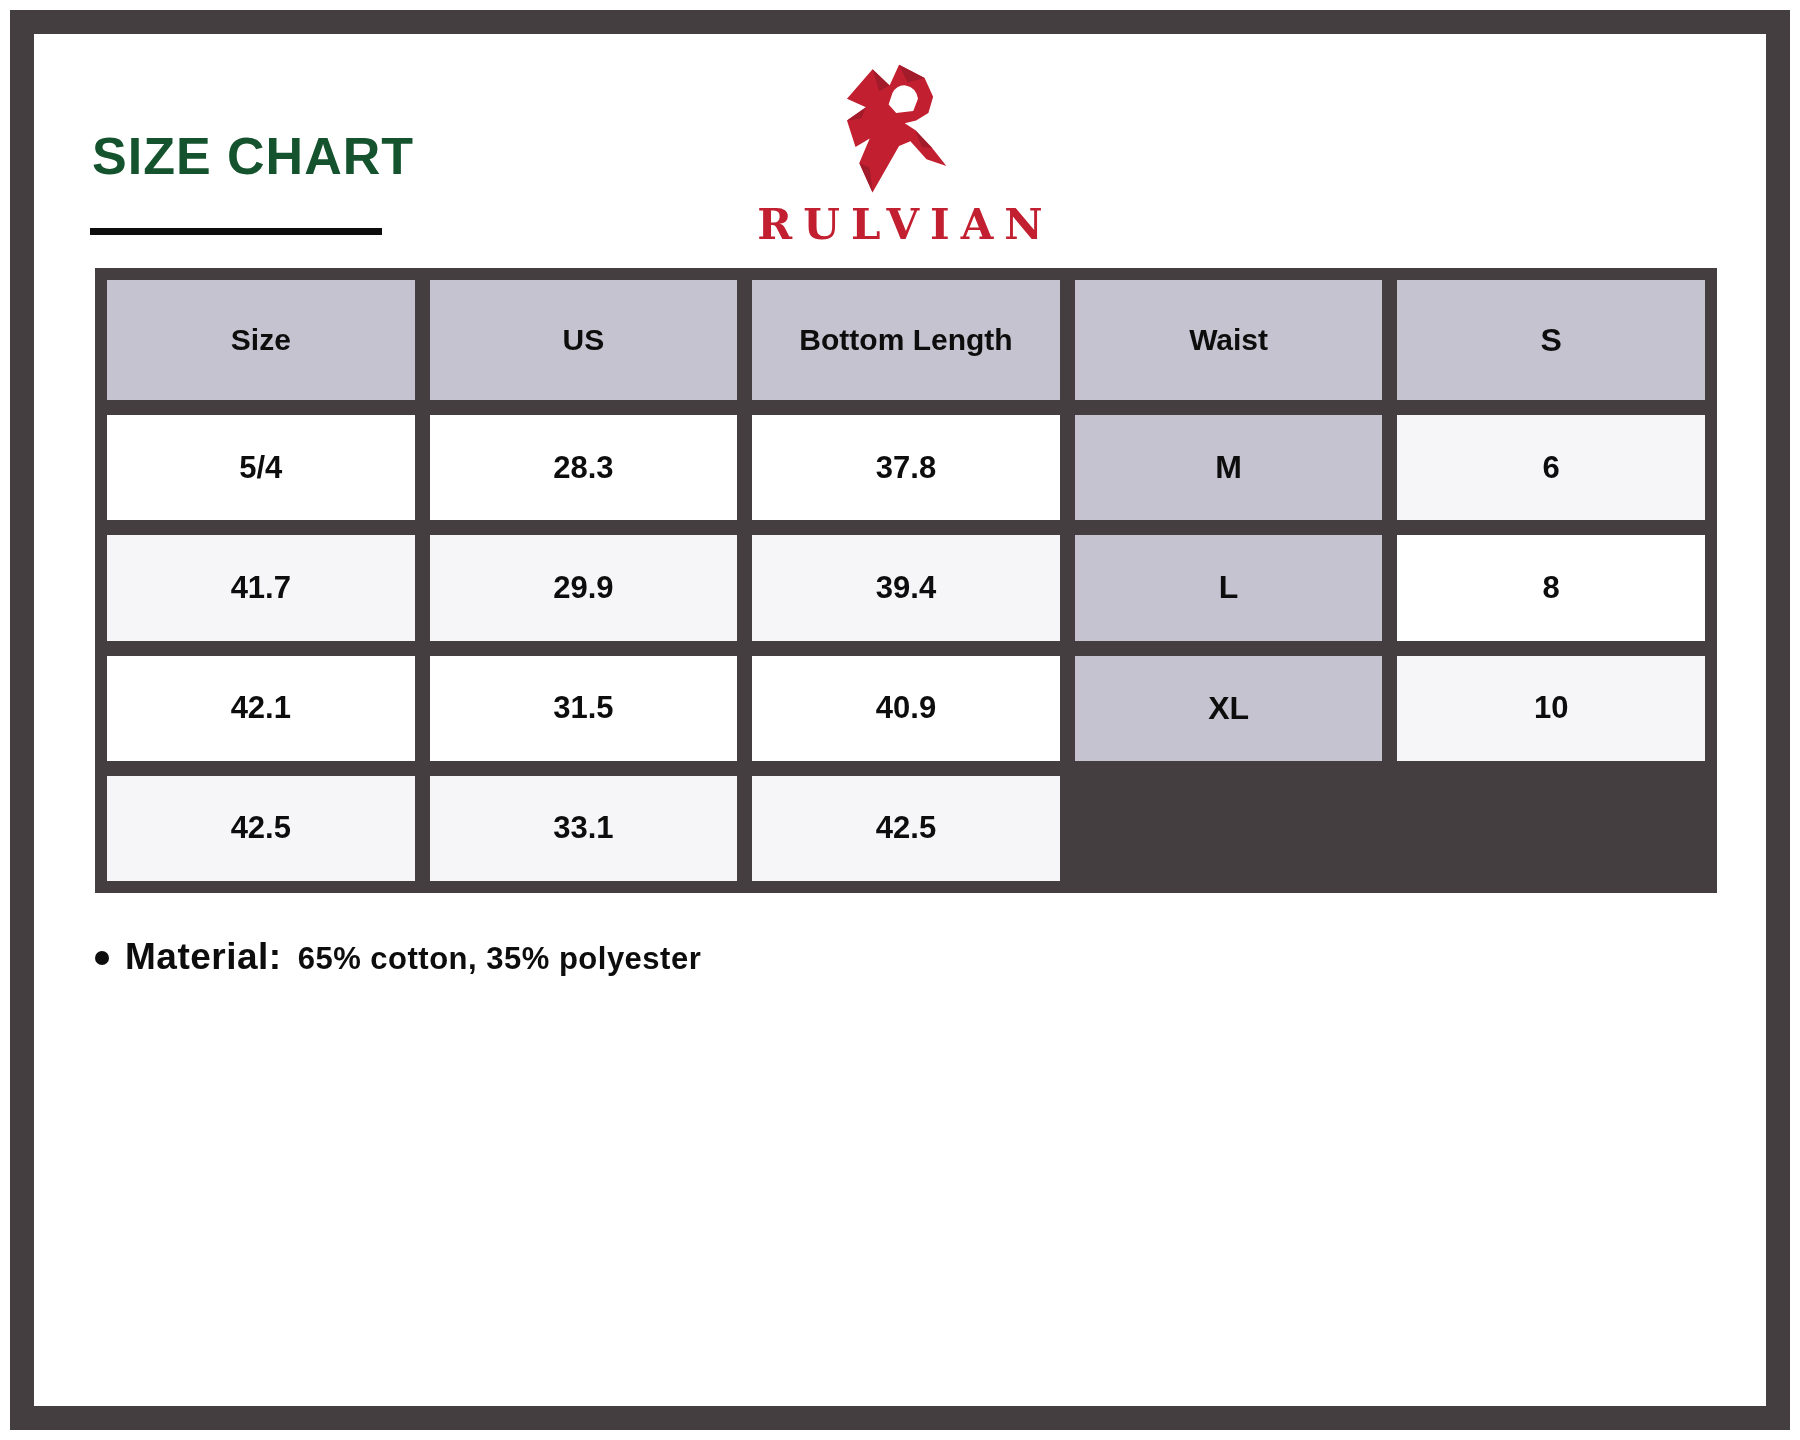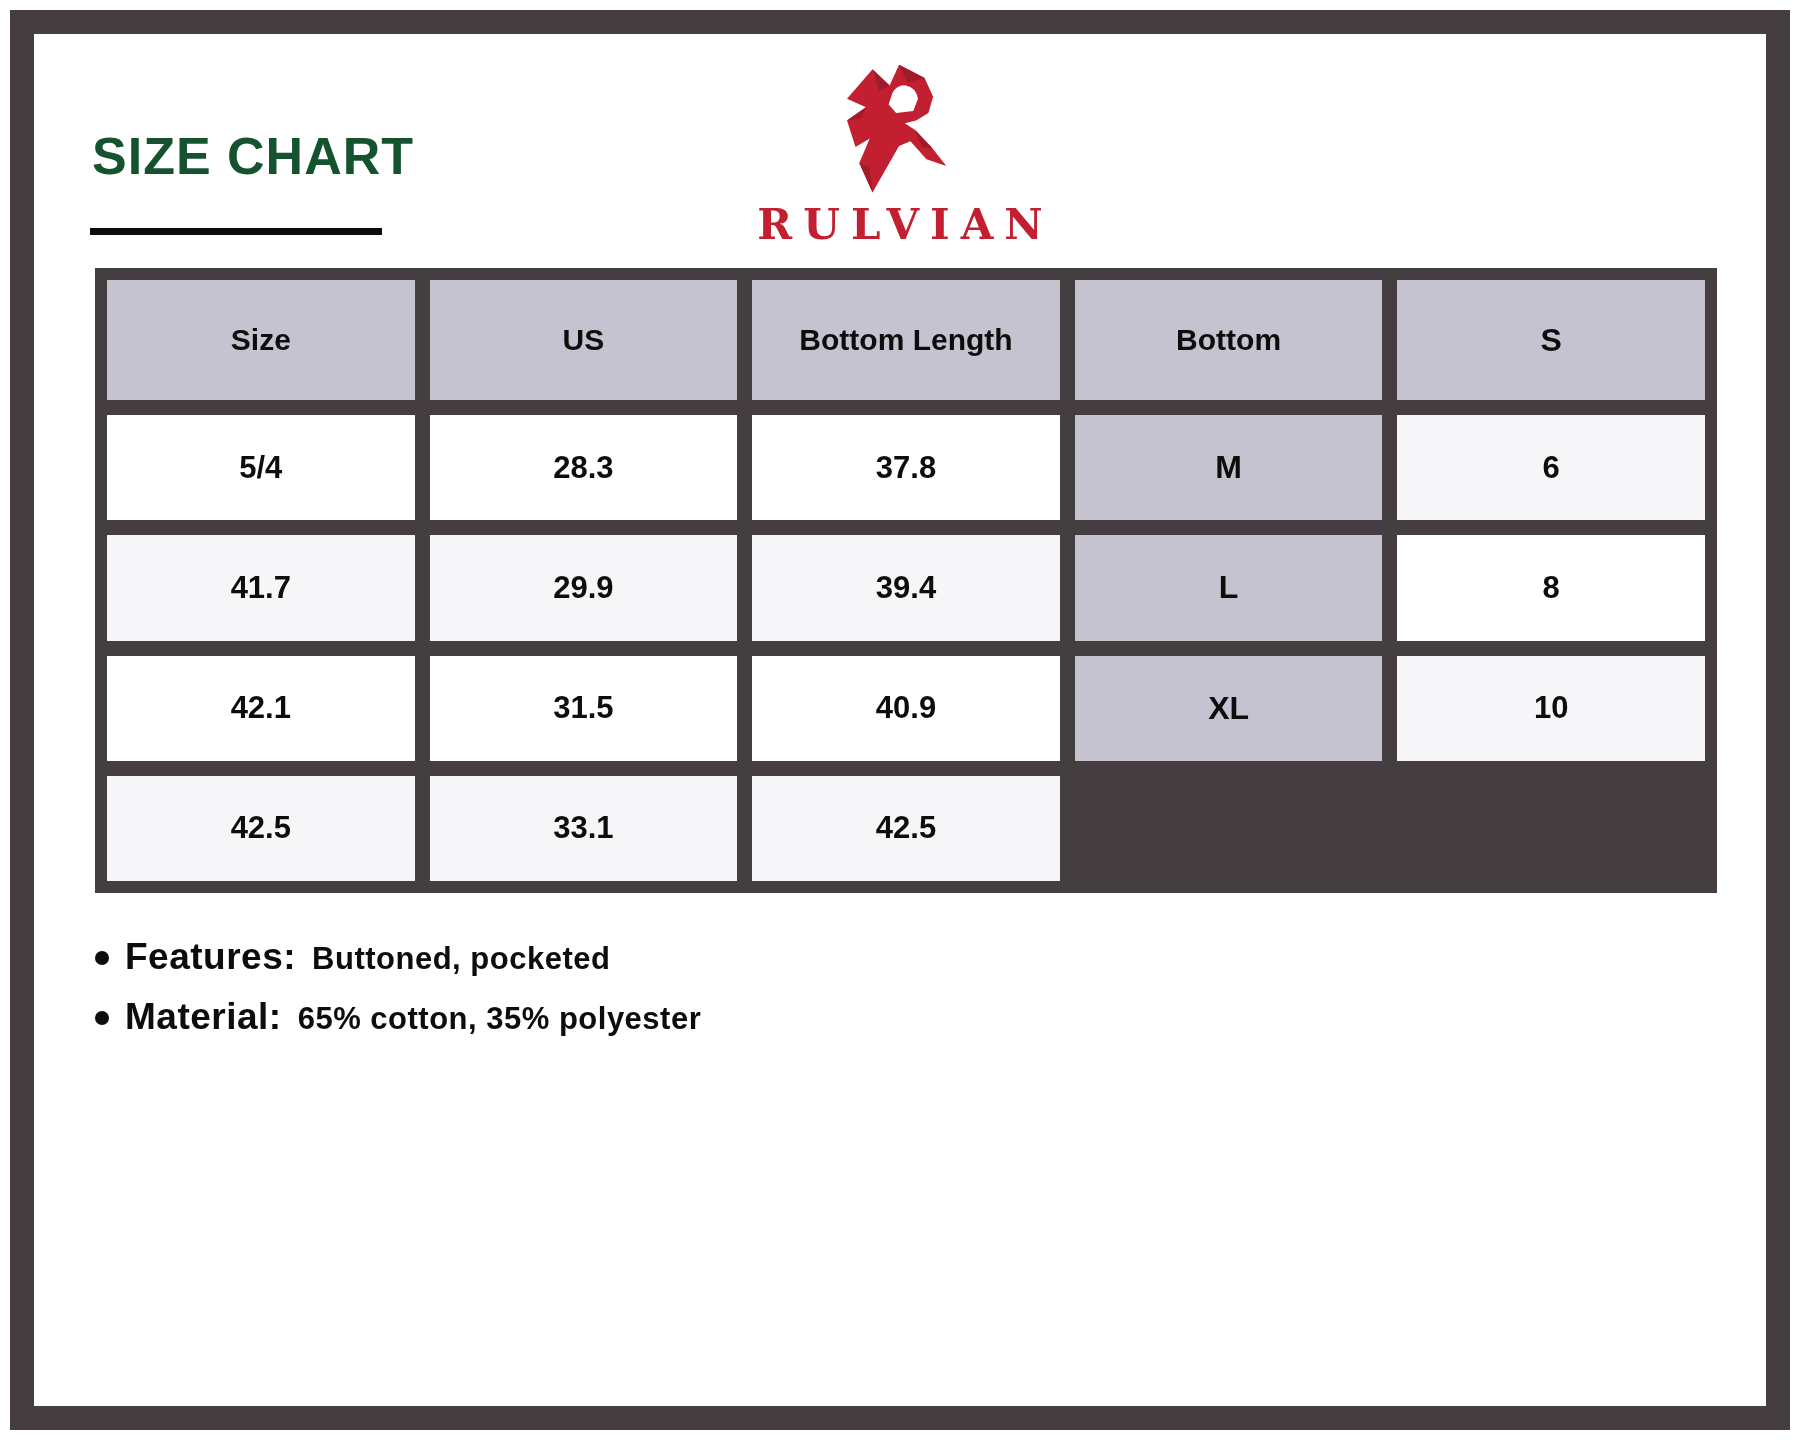--- a/index.html
+++ b/index.html
@@ -84,21 +84,21 @@
     <path fill="#a11b2a" d="M9,66 L29,52 L24,64 Z"></path>
   </svg>
   <div class="brand-name">RULVIAN</div>
 </div>
 
 <div class="size-table">
 
   <div class="cell head">Size</div>
   <div class="cell head">US</div>
   <div class="cell head">Bottom Length</div>
-  <div class="cell head">Bottom</div>
+  <div class="cell head">Waist</div>
 
   <div class="cell size-col">S</div>
   <div class="cell">5/4</div>
   <div class="cell">28.3</div>
   <div class="cell">37.8</div>
 
   <div class="cell size-col">M</div>
   <div class="cell alt">6</div>
   <div class="cell alt">41.7</div>
   <div class="cell alt">29.9</div>
@@ -113,21 +113,16 @@
   <div class="cell size-col">XL</div>
   <div class="cell alt">10</div>
   <div class="cell alt">42.5</div>
   <div class="cell alt">33.1</div>
   <div class="cell alt">42.5</div>
 </div>
 
 <ul class="details">
   <li class="detail-item">
     <span class="bullet"></span>
-    <span class="detail-label">Features:</span>
-    <span class="detail-value">Buttoned, pocketed</span>
-  </li>
-  <li class="detail-item">
-    <span class="bullet"></span>
     <span class="detail-label">Material:</span>
     <span class="detail-value">65% cotton, 35% polyester</span>
   </li>
 </ul>
 
 </body></html>

